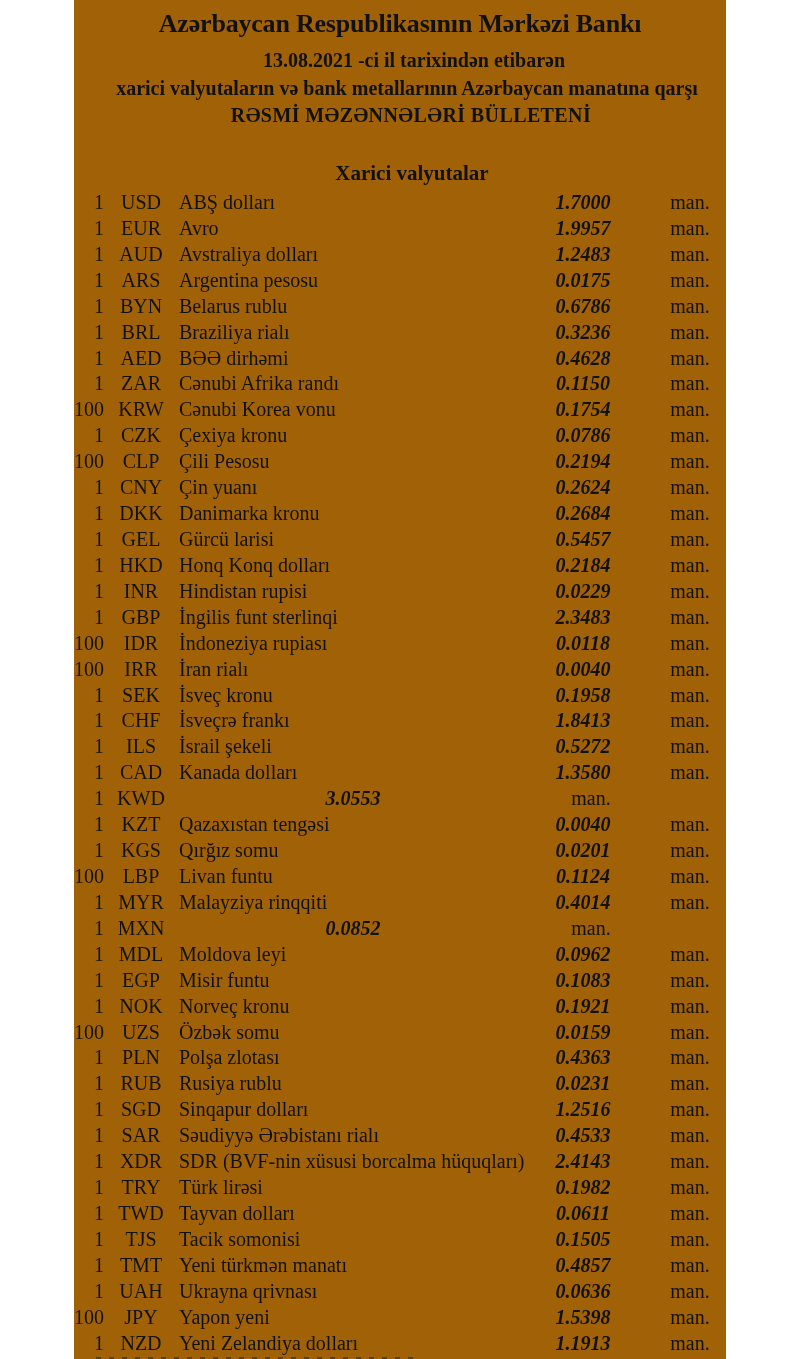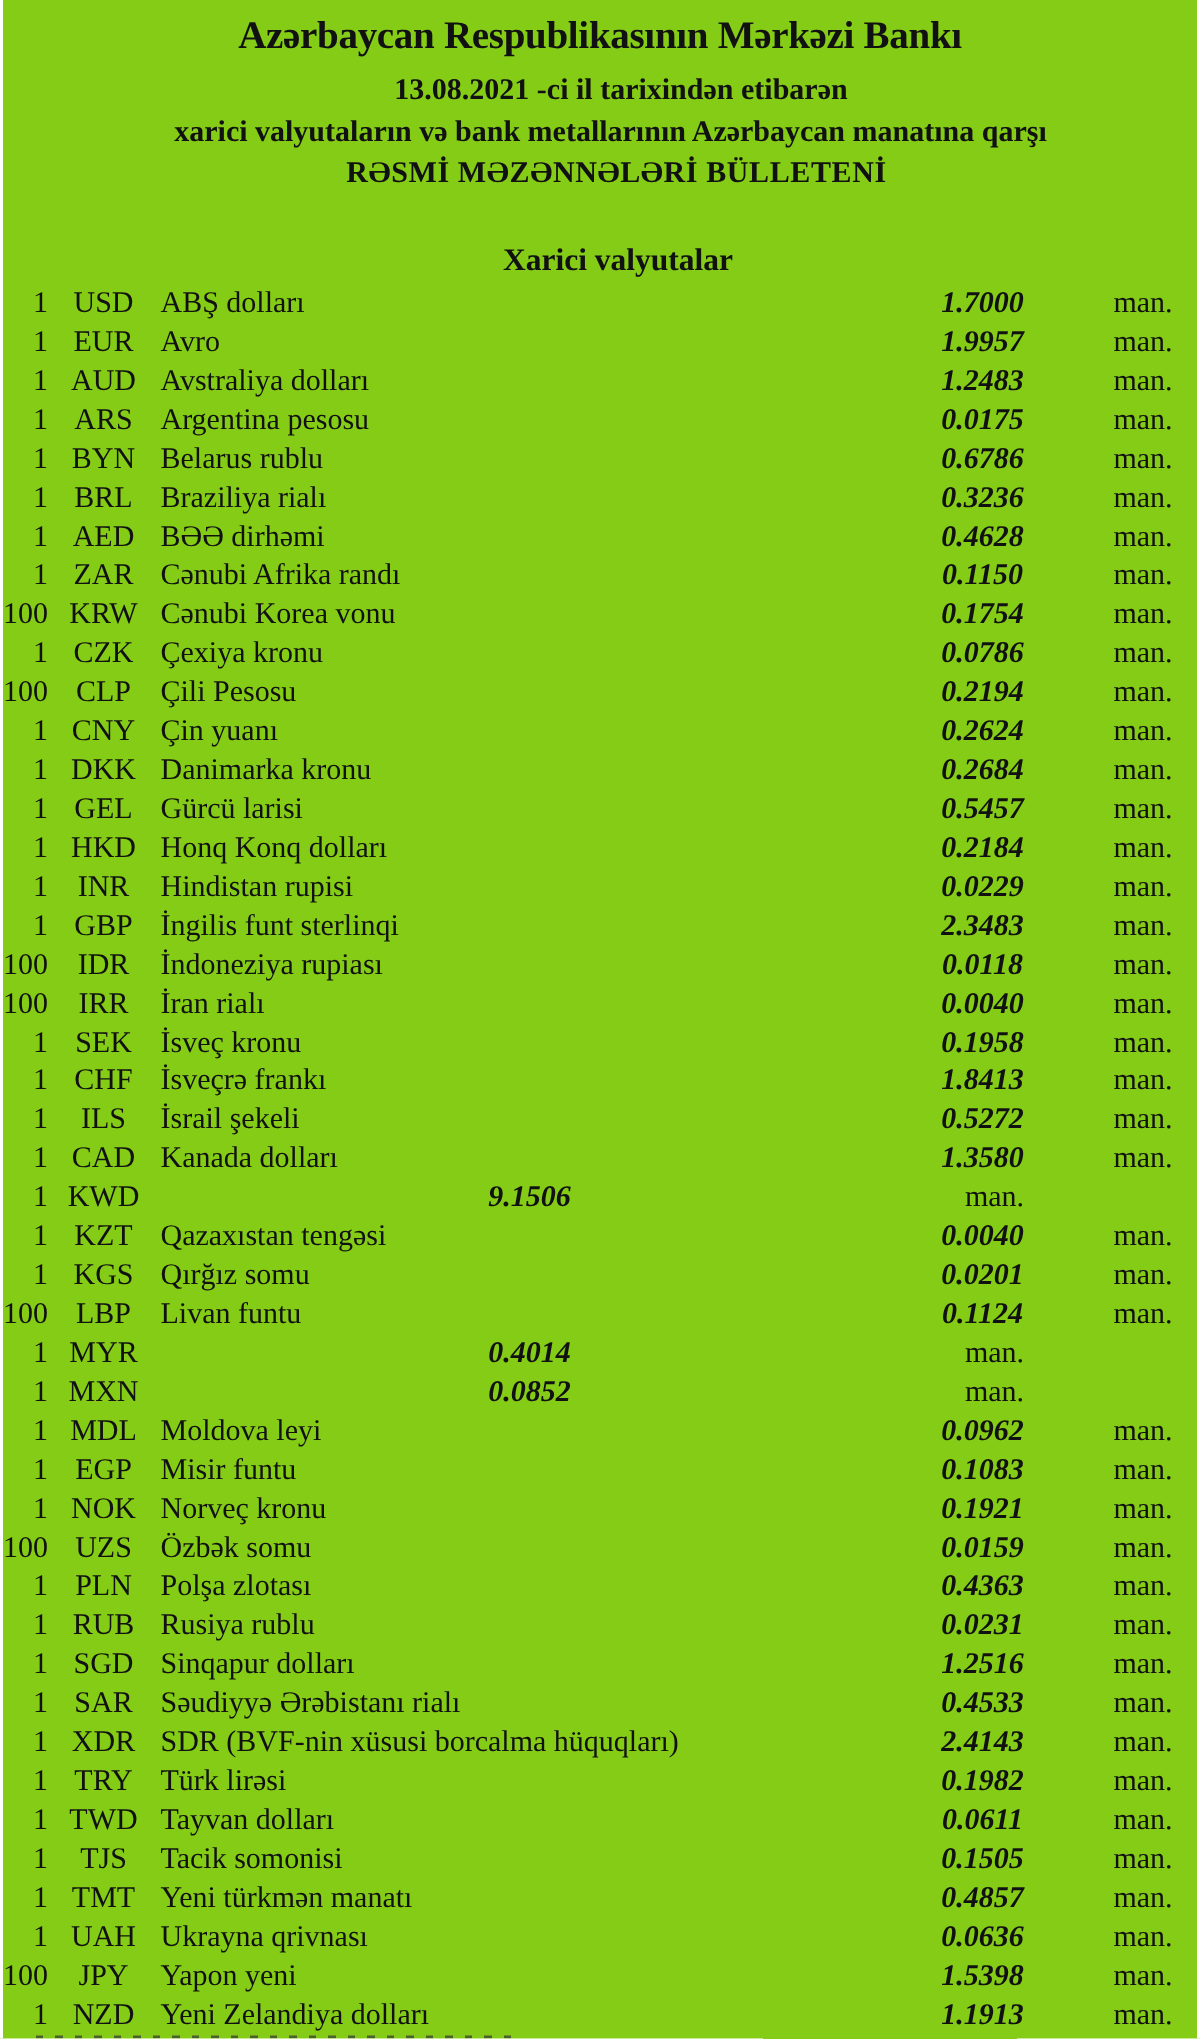--- a/index.html
+++ b/index.html
@@ -1,22 +1,22 @@
 <!DOCTYPE html>
 <html lang="az"><head>
 <meta charset="utf-8">
 <title>Rəsmi Məzənnələr Bülleteni</title>
 <style>
   html, body { margin: 0; padding: 0; background: #ffffff; }
   .page {
     position: relative;
-    width: 796px;
+    width: 652px;
     height: 1359px;
     margin: 0 auto;
-    background: #84cc16;
+    background: #a16207;
     color: #111111;
     font-family: "Liberation Serif", serif;
     overflow: hidden;
   }
   .doc-header {
     position: absolute;
     top: 6px;
     left: 0;
     right: 0;
     text-align: center;
@@ -280,21 +280,21 @@
       <span class="cell-nominal">1</span>
       <span class="cell-code">CAD</span>
       <span class="cell-name">Kanada dolları</span>
       <span class="cell-value">1.3580</span>
       <span class="cell-unit">man.</span>
     </div>
 
     <div class="rate-row">
       <span class="cell-nominal">1</span>
       <span class="cell-code">KWD</span>
-      <span class="cell-value">9.1506</span>
+      <span class="cell-value">3.0553</span>
       <span class="cell-unit">man.</span>
     </div>
 
     <div class="rate-row">
       <span class="cell-nominal">1</span>
       <span class="cell-code">KZT</span>
       <span class="cell-name">Qazaxıstan tengəsi</span>
       <span class="cell-value">0.0040</span>
       <span class="cell-unit">man.</span>
     </div>
@@ -311,20 +311,21 @@
       <span class="cell-nominal">100</span>
       <span class="cell-code">LBP</span>
       <span class="cell-name">Livan funtu</span>
       <span class="cell-value">0.1124</span>
       <span class="cell-unit">man.</span>
     </div>
 
     <div class="rate-row">
       <span class="cell-nominal">1</span>
       <span class="cell-code">MYR</span>
+      <span class="cell-name">Malayziya rinqqiti</span>
       <span class="cell-value">0.4014</span>
       <span class="cell-unit">man.</span>
     </div>
 
     <div class="rate-row">
       <span class="cell-nominal">1</span>
       <span class="cell-code">MXN</span>
       <span class="cell-value">0.0852</span>
       <span class="cell-unit">man.</span>
     </div>

